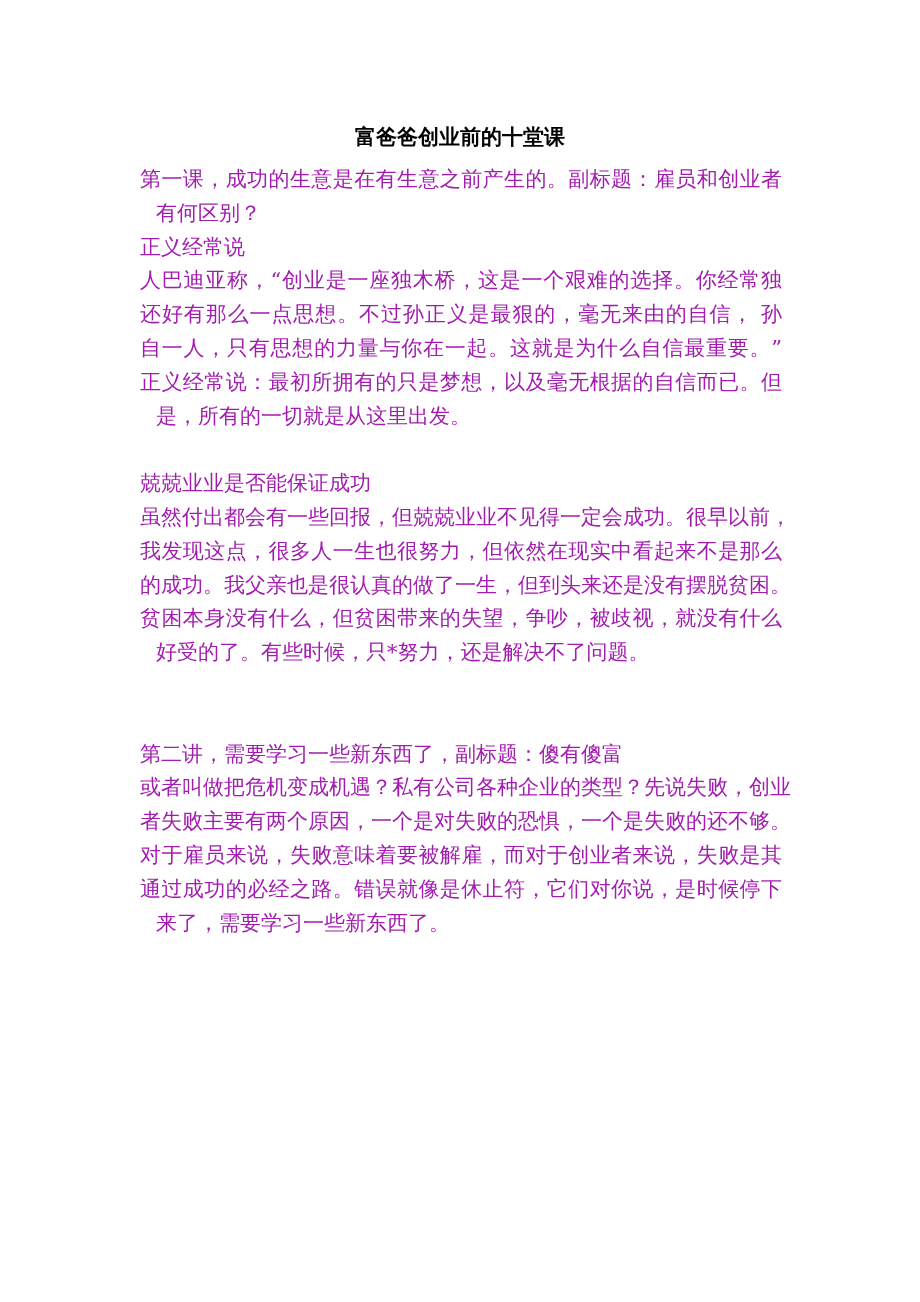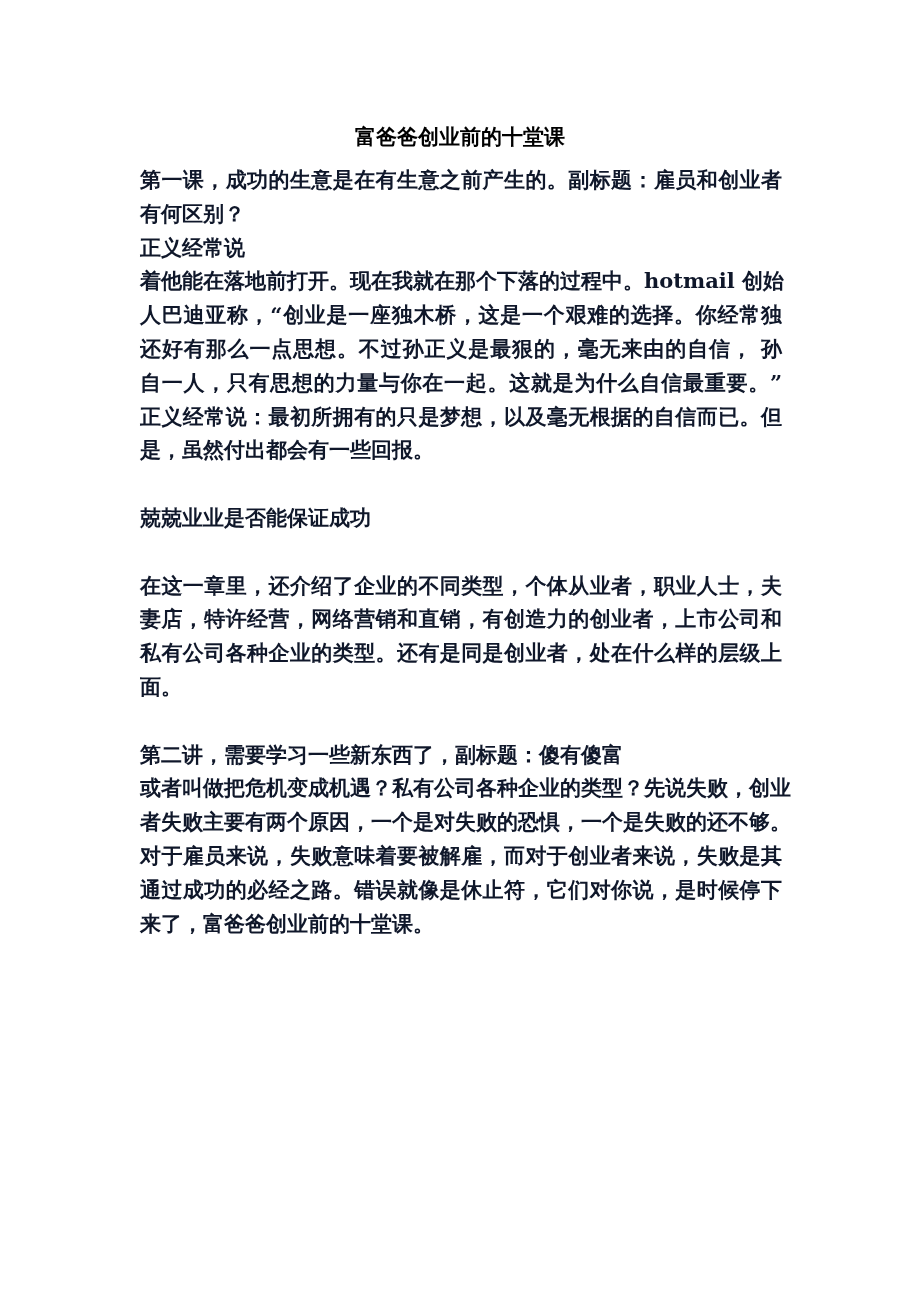--- a/index.html
+++ b/index.html
@@ -34,34 +34,34 @@
     letter-spacing: 0px;
     color: #000000;
   }
   .body-text {
     position: absolute;
     left: 140px;
     top: 163px;
     width: 642px;
     font-family: "DejaVu Serif", "Liberation Serif", serif;
     font-size: 21px;
-    color: #0f172a;
-    font-weight: bold;
+    color: #a21caf;
   }
   .line {
     display: block;
     height: 33.8px;
     line-height: 33.8px;
     white-space: nowrap;
     overflow: visible;
     text-align: justify;
     text-align-last: justify;
   }
   .line.last {
     text-align-last: left;
+    margin-left: 16px;
   }
   .line.heading {
     text-align-last: left;
   }
   .blank {
     display: block;
     height: 33.8px;
   }
 </style>
 </head>
@@ -76,52 +76,52 @@
     <div>
       <span class="line">第一课，成功的生意是在有生意之前产生的。副标题：雇员和创业者</span>
       <span class="line last">有何区别？</span>
     </div>
 
     <div>
       <span class="line heading">正义经常说</span>
     </div>
 
     <div>
-      <span class="line">着他能在落地前打开。现在我就在那个下落的过程中。hotmail 创始</span>
       <span class="line">人巴迪亚称，“创业是一座独木桥，这是一个艰难的选择。你经常独</span>
       <span class="line">还好有那么一点思想。不过孙正义是最狠的，毫无来由的自信， 孙</span>
       <span class="line">自一人，只有思想的力量与你在一起。这就是为什么自信最重要。”</span>
       <span class="line">正义经常说：最初所拥有的只是梦想，以及毫无根据的自信而已。但</span>
-      <span class="line last">是，虽然付出都会有一些回报。</span>
+      <span class="line last">是，所有的一切就是从这里出发。</span>
     </div>
 
     <span class="blank"></span>
 
     <div>
       <span class="line heading">兢兢业业是否能保证成功</span>
     </div>
 
+    <div>
+      <span class="line">虽然付出都会有一些回报，但兢兢业业不见得一定会成功。很早以前，</span>
+      <span class="line">我发现这点，很多人一生也很努力，但依然在现实中看起来不是那么</span>
+      <span class="line">的成功。我父亲也是很认真的做了一生，但到头来还是没有摆脱贫困。</span>
+      <span class="line">贫困本身没有什么，但贫困带来的失望，争吵，被歧视，就没有什么</span>
+      <span class="line last">好受的了。有些时候，只*努力，还是解决不了问题。</span>
+    </div>
 
     <span class="blank"></span>
 
-    <div>
-      <span class="line">在这一章里，还介绍了企业的不同类型，个体从业者，职业人士，夫</span>
-      <span class="line">妻店，特许经营，网络营销和直销，有创造力的创业者，上市公司和</span>
-      <span class="line">私有公司各种企业的类型。还有是同是创业者，处在什么样的层级上</span>
-      <span class="line last">面。</span>
-    </div>
 
     <span class="blank"></span>
 
     <div>
       <span class="line heading">第二讲，需要学习一些新东西了，副标题：傻有傻富</span>
     </div>
 
     <div>
       <span class="line">或者叫做把危机变成机遇？私有公司各种企业的类型？先说失败，创业</span>
       <span class="line">者失败主要有两个原因，一个是对失败的恐惧，一个是失败的还不够。</span>
       <span class="line">对于雇员来说，失败意味着要被解雇，而对于创业者来说，失败是其</span>
       <span class="line">通过成功的必经之路。错误就像是休止符，它们对你说，是时候停下</span>
-      <span class="line last">来了，富爸爸创业前的十堂课。</span>
+      <span class="line last">来了，需要学习一些新东西了。</span>
     </div>
 
   </div>
 </div>
 
 </body></html>

